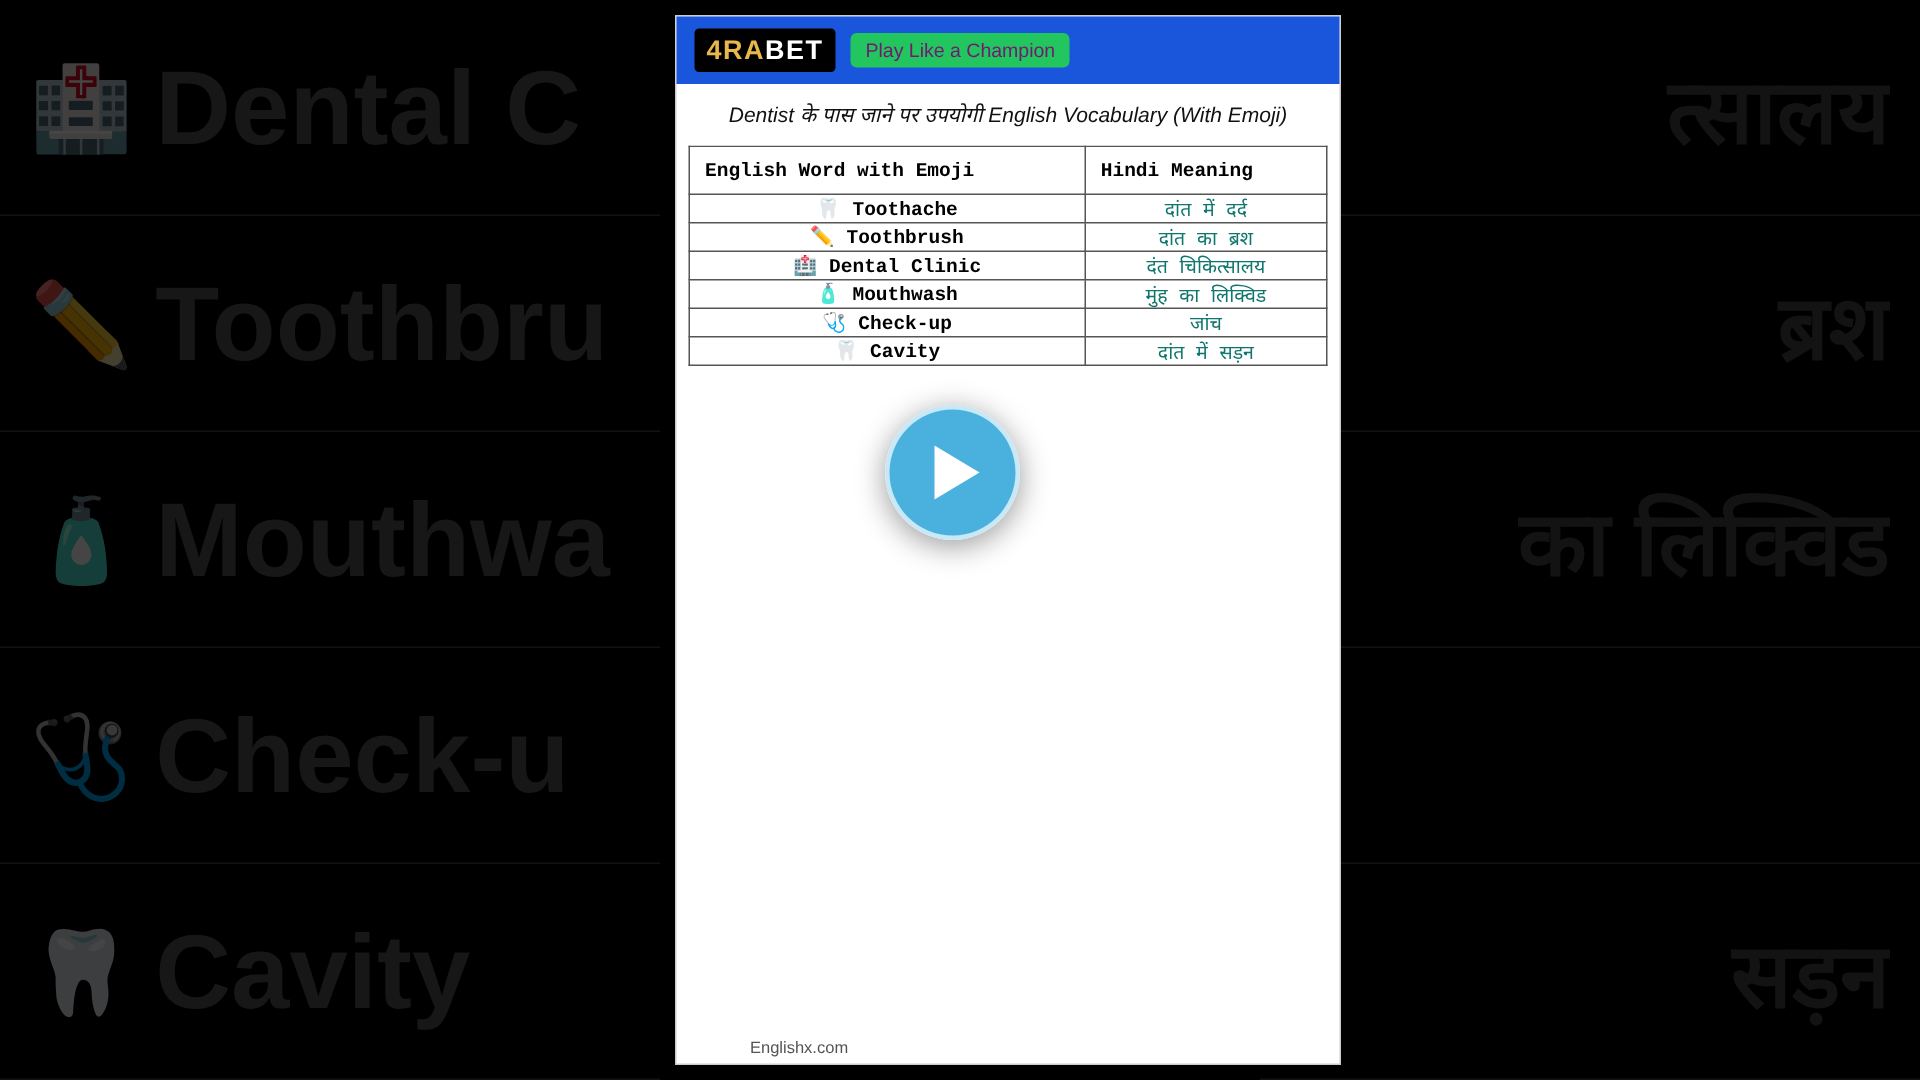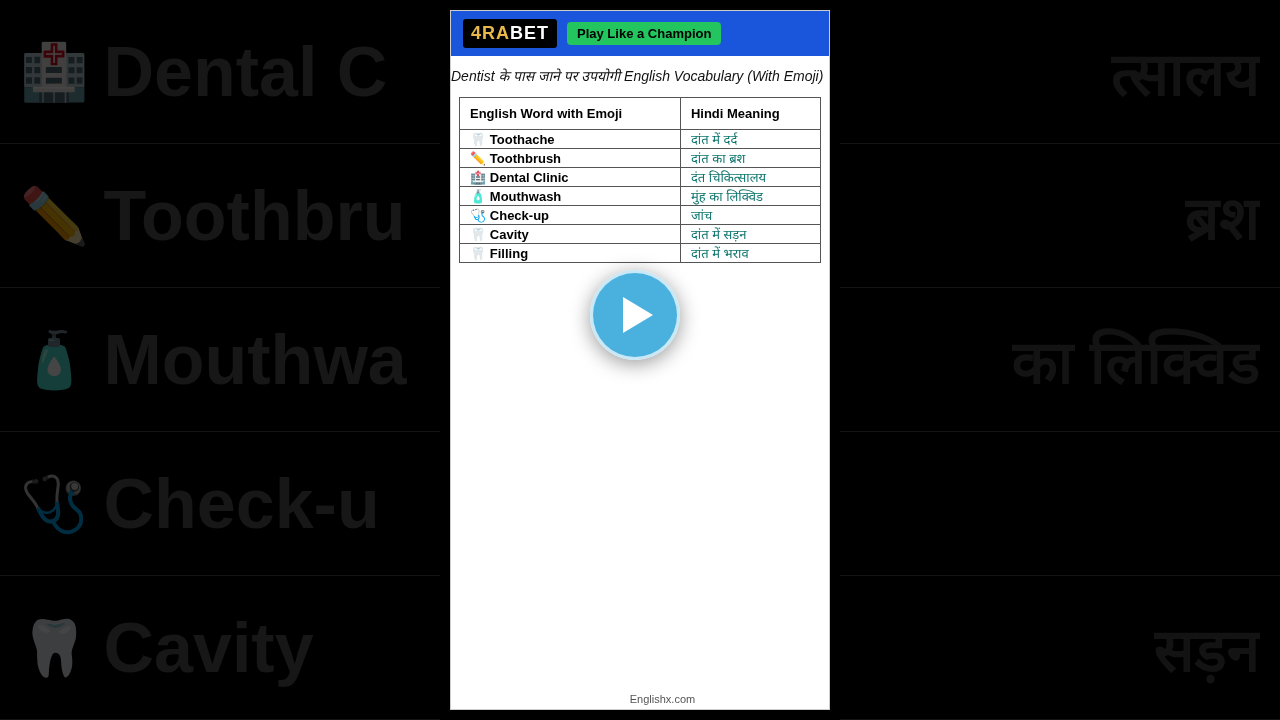--- a/index.html
+++ b/index.html
@@ -31,21 +31,21 @@
       height: 720px;
       background: rgba(0,0,0,0.55);
       z-index: 2;
     }
 
     
     .center-card {
       position: absolute;
       left: 450px;
       top: 10px;
-      width: 380px;
+      width: 444px;
       height: 700px;
       background: #fff;
       z-index: 10;
       border: 1px solid #ccc;
       display: flex;
       flex-direction: column;
     }
 
     
     .ad-banner {
@@ -64,35 +64,36 @@
       font-size: 18px;
       padding: 4px 8px;
       border-radius: 3px;
       letter-spacing: 1px;
     }
 
     .ad-logo span { color: #e8b84b; }
 
     .ad-tagline {
       background: #22c55e;
-      color: #000000;
-      font-weight: 700;
+      color: #701a75;
+      font-weight: 400;
       font-size: 13px;
       padding: 4px 10px;
       border-radius: 4px;
     }
 
     
     .card-title {
-      padding: 10px 0;
+      padding: 10px 14px;
       font-size: 14px;
       font-style: italic;
       line-height: 1.5;
       color: #111;
       flex-shrink: 0;
+      text-align: center;
     }
 
     
     .vocab-table {
       border-collapse: collapse;
       width: 100%;
       font-size: 13px;
     }
 
     .vocab-table th {
@@ -102,41 +103,42 @@
       font-weight: 700;
       font-size: 13px;
       vertical-align: middle;
       text-align: left;
     }
 
     .vocab-table td {
       border: 1.5px solid #555;
       padding: 0 10px;
       vertical-align: middle;
+      text-align: center;
     }
 
     .vocab-table td:first-child {
       font-weight: 700;
       font-size: 13px;
     }
 
     .vocab-table td:last-child {
       font-size: 13px;
       color: #0f766e;
     }
 
     .table-wrapper {
       flex: 1;
       overflow: hidden;
       padding: 0 8px 4px 8px;
+      font-family: Liberation Mono, monospace;
     }
 
     
     .card-footer {
-      text-align: center;
       font-size: 11px;
       color: #555;
       padding: 4px;
       flex-shrink: 0;
       margin-left: 45px;
     }
 
     
     .play-button {
       position: absolute;
@@ -318,24 +320,20 @@
             <td>मुंह का लिक्विड</td>
           </tr>
           <tr>
             <td><span>🩺</span> <strong>Check-up</strong></td>
             <td>जांच</td>
           </tr>
           <tr>
             <td><span>🦷</span> <strong>Cavity</strong></td>
             <td>दांत में सड़न</td>
           </tr>
-          <tr>
-            <td><span>🦷</span> <strong>Filling</strong></td>
-            <td>दांत में भराव</td>
-          </tr>
         </tbody>
     </table>
   </div>
 
   <div class="card-footer">Englishx.com</div>
 </div>
 
 <div class="play-button">
   <div class="play-circle">
     <div class="play-triangle"></div>

